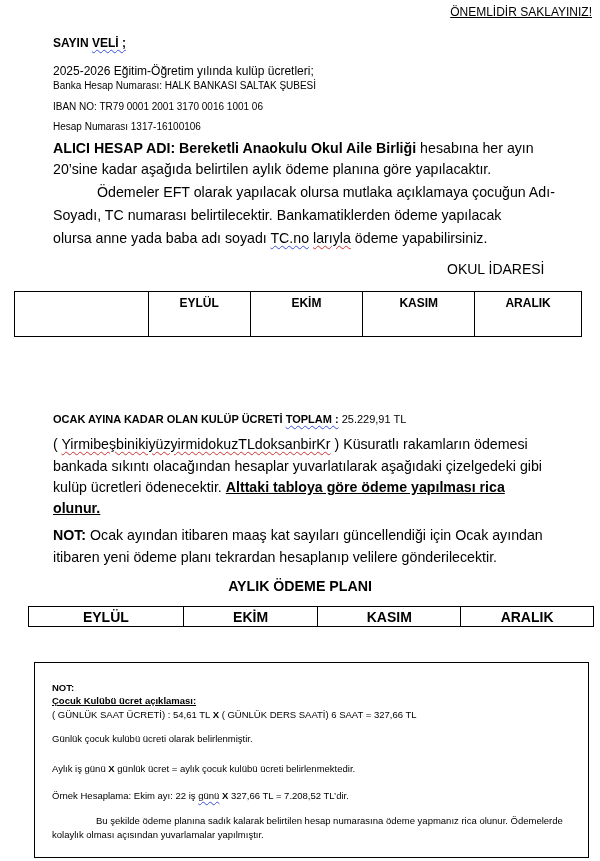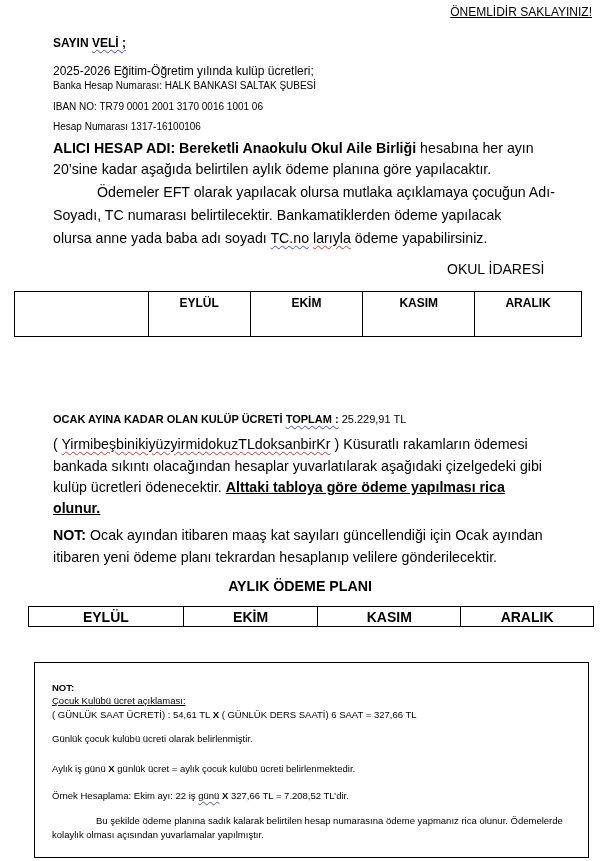--- a/index.html
+++ b/index.html
@@ -43,21 +43,21 @@
   #note1 { top:527px; }
   #note2 { top:549px; }
   #plan-title { left:0; width:600px; text-align:center; top:578px; font-size:14.2px; font-weight:bold; }
 
   #plan-table { left:28px; top:606px; width:566px; }
   #plan-table td { border:1px solid #000; text-align:center; font-size:14px; font-weight:bold; height:19px; padding:0; }
 
   #info-box { left:34px; top:662px; width:555px; height:196px; border:1.5px solid #000; box-sizing:border-box; }
   .ib { left:52px; font-size:9.5px; }
   #ib-not { top:682px; font-weight:bold; }
-  #ib-title { top:695px; font-weight:normal; text-decoration:underline;text-align:right; }
+  #ib-title { top:695px; font-weight:bold; text-decoration:underline;text-align:right; }
   #ib-formula { top:709px; }
   #ib-daily { top:733px; }
   #ib-monthly { top:763px; }
   #ib-example { top:790px; }
   #ib-final1 { top:815px;margin-left:44px; }
   #ib-final2 { top:829px; }
 </style>
 </head>
 <body>
 

